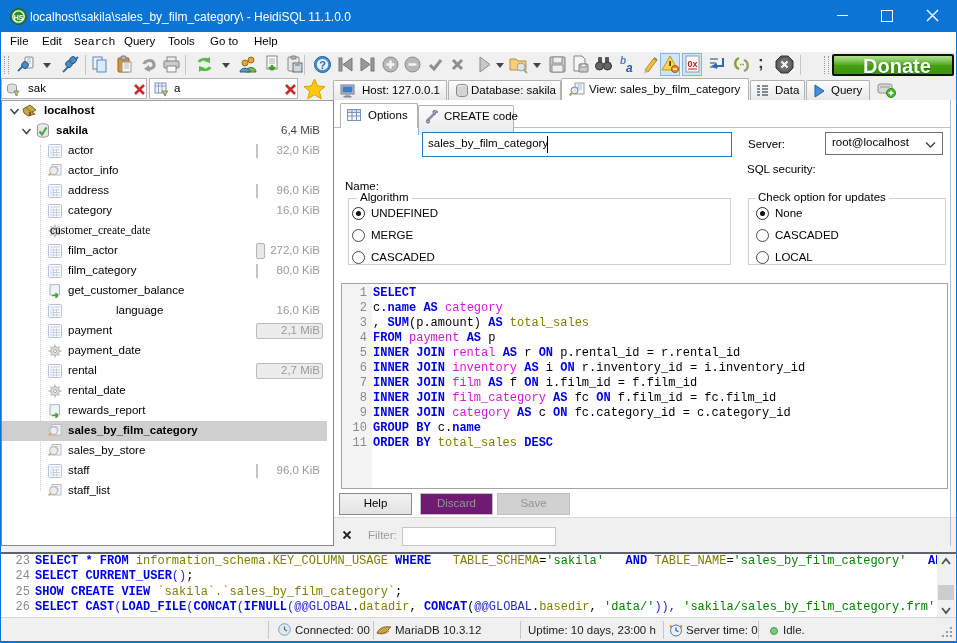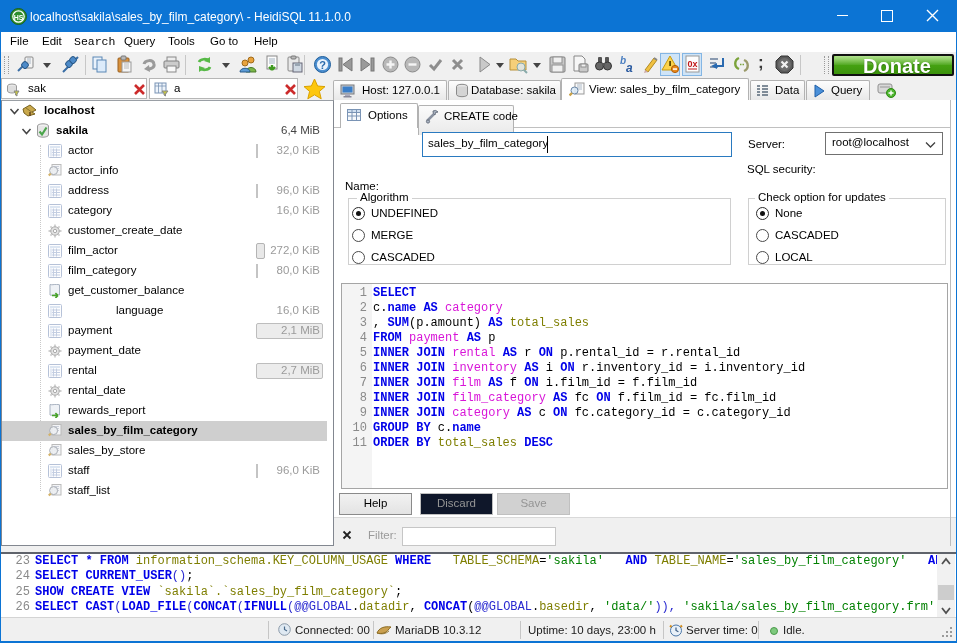--- a/index.html
+++ b/index.html
@@ -366,21 +366,21 @@
     </svg>
   <div class="ab" style="left:66px;top:103px;">category</div>
   <div class="ab" style="left:251px;top:103px;width:67px;text-align:right;color:#9b9b9b;">16,0 KiB</div>
   <svg class="ab" style="left:46px;top:123px;" width="14" height="14" viewBox="0 0 14 14">
       <g stroke="#cfcfcf" stroke-width="1.8">
         <path d="M7 0.5v3M7 10.5v3M0.5 7h3M10.5 7h3M2.4 2.4l2 2M9.6 9.6l2 2M11.6 2.4l-2 2M4.4 9.6l-2 2"></path>
       </g>
       <circle cx="7" cy="7" r="4.2" fill="#e4e4e4" stroke="#ababab"></circle>
       <circle cx="7" cy="7" r="1.7" fill="#fafafa" stroke="#ababab"></circle>
     </svg>
-  <div class="ab" style="left:66px;top:123px;">customer_create_date</div>
+  <div class="ab" style="left:48px;top:123px;font-family:Liberation Serif, serif;">customer_create_date</div>
   <svg class="ab" style="left:46px;top:143px;" width="14" height="14" viewBox="0 0 14 14">
       <rect x="0.5" y="0.5" width="13" height="13" rx="1" fill="#fdfdfe" stroke="#b6c2d8"></rect>
       <rect x="2" y="2" width="10" height="2" fill="#dde6f2"></rect>
       <path d="M2 6h10M2 8.5h10M2 11h10M5.5 4.5v8M8.5 4.5v8" stroke="#c3cee2" stroke-width="1" fill="none"></path>
       <rect x="2" y="4.5" width="2.2" height="8" fill="#e4eaf4"></rect>
     </svg>
   <div class="ab" style="left:66px;top:143px;">film_actor</div>
   <div class="ab" style="left:254px;top:142px;width:9px;height:16px;background:#e8e8e8;border:1px solid #b4b4b4;border-radius:2px;box-sizing:border-box;"></div>
   <div class="ab" style="left:251px;top:143px;width:67px;text-align:right;color:#9b9b9b;">272,0 KiB</div>
   <svg class="ab" style="left:46px;top:163px;" width="14" height="14" viewBox="0 0 14 14">
@@ -554,21 +554,21 @@
 <span class="kw">INNER JOIN</span> <span class="tbl">film</span> <span class="kw">AS</span> f <span class="kw">ON</span> i.film_id = f.film_id
 <span class="kw">INNER JOIN</span> <span class="tbl">film_category</span> <span class="kw">AS</span> fc <span class="kw">ON</span> f.film_id = fc.film_id
 <span class="kw">INNER JOIN</span> <span class="tbl">category</span> <span class="kw">AS</span> c <span class="kw">ON</span> fc.category_id = c.category_id
 <span class="kw">GROUP BY</span> c.<span class="kw">name</span>
 <span class="kw">ORDER BY</span> <span class="ol">total_sales</span> <span class="kw">DESC</span></div>
   </div>
 
   <div class="ab" style="left:5px;top:393px;width:73px;height:22px;background:linear-gradient(#f2f2f2,#e3e3e3);border:1px solid #8a8a8a;box-sizing:border-box;text-align:center;">
       <div style="margin-top:3px;">Help</div>
     </div>
-  <div class="ab" style="left:86px;top:393px;width:73px;height:22px;background:#0f172a;border:1px solid #c0c0c0;box-sizing:border-box;text-align:center;color:#949494;">
+  <div class="ab" style="left:86px;top:393px;width:73px;height:22px;background:#701a75;border:1px solid #c0c0c0;box-sizing:border-box;text-align:center;color:#949494;">
       <div style="margin-top:3px;">Discard</div>
     </div>
   <div class="ab" style="left:163px;top:393px;width:73px;height:22px;background:#d1d1d1;border:1px solid #c0c0c0;box-sizing:border-box;text-align:center;color:#949494;">
       <div style="margin-top:3px;">Save</div>
     </div>
 
   <div class="ab" style="left:0;top:417px;width:622px;height:29px;background:#f0f0f0;border-top:1px solid #d9d9d9;box-sizing:border-box;">
     <svg class="ab" style="left:8px;top:12px;" width="10" height="10" viewBox="0 0 10 10">
         <path d="M1.5 1.5 L8.5 8.5 M8.5 1.5 L1.5 8.5" stroke="#222" stroke-width="1.8"></path>
       </svg>

